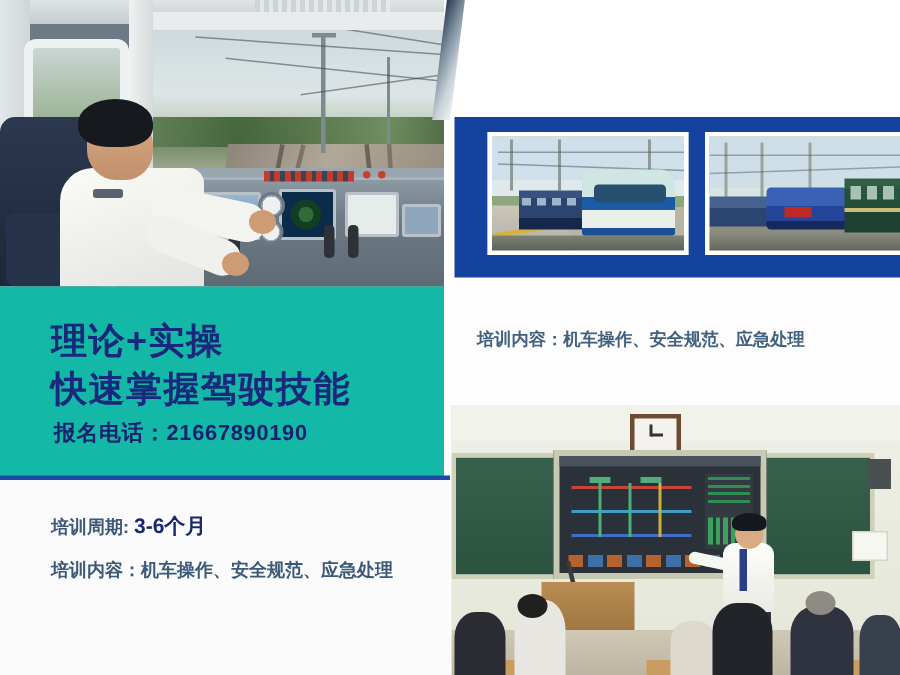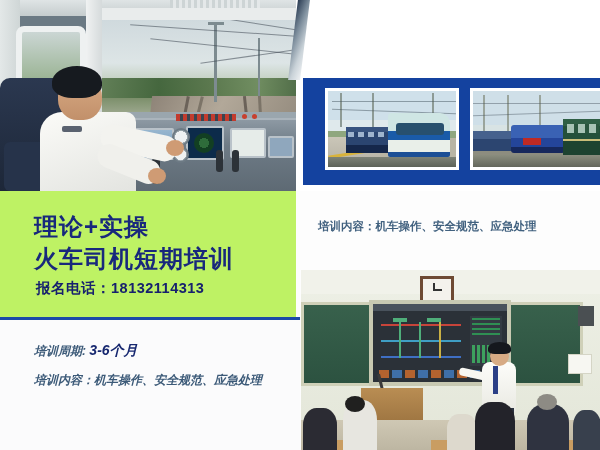--- a/index.html
+++ b/index.html
@@ -101,28 +101,28 @@
   .p2 .pol{position:absolute;top:4px;width:2px;height:40px;background:#9aa49c;}
   .p2 .wr{position:absolute;height:1px;background:rgba(70,85,95,.45);}
 
   
   .infoband{position:absolute;left:296px;top:191px;width:304px;height:62px;background:#fdfdfd;}
   .infoband .ln{position:absolute;left:22px;font-size:11.5px;color:#41617f;font-weight:bold;white-space:nowrap;}
   .infoband .ln1{top:8px;}
   .infoband .ln2{top:28px;}
 
   
-  .slogan{position:absolute;left:0;top:191px;width:296px;height:127px;background:#bef264;}
+  .slogan{position:absolute;left:0;top:191px;width:296px;height:127px;background:#14b8a6;}
   .slogan .l1{position:absolute;left:34px;top:20px;font-size:24px;font-weight:bold;color:#18287c;letter-spacing:1px;white-space:nowrap;}
   .slogan .l2{position:absolute;left:34px;top:52px;font-size:24px;font-weight:bold;color:#18287c;letter-spacing:1px;white-space:nowrap;}
   .slogan .l3{position:absolute;left:36px;top:88px;font-size:14.5px;font-weight:bold;color:#17216e;letter-spacing:.5px;white-space:nowrap;}
   .hr{position:absolute;left:0;top:317px;width:300px;height:3px;background:#1b4aa8;}
 
   
-  .details{position:absolute;left:0;top:320px;width:300px;height:130px;background:#fbfbfc;font-style:italic;}
+  .details{position:absolute;left:0;top:320px;width:300px;height:130px;background:#fbfbfc;}
   .details .d1{position:absolute;left:34px;top:22px;font-size:12px;color:#3c5a78;font-weight:bold;white-space:nowrap;}
   .details .d1 b{font-size:14px;color:#16276f;}
   .details .d2{position:absolute;left:34px;top:50px;width:250px;font-size:12px;color:#3c5a78;font-weight:bold;line-height:20px;}
 
   
   .class{position:absolute;left:301px;top:270px;width:299px;height:180px;overflow:hidden;background:#e8eade;}
   .class .wall{position:absolute;inset:0;background:linear-gradient(#eef0e6,#e3e6d8);}
   .class .topwall{position:absolute;left:0;top:0;width:299px;height:24px;background:#f1f2ea;}
   .class .board{position:absolute;top:32px;height:78px;background:linear-gradient(#38614c,#2c5240);border:3px solid #cfd0b8;}
   .class .boardL{left:0px;width:72px;}
@@ -253,22 +253,22 @@
       </div>
     </div>
   </div>
 
   <div class="infoband">
     <div class="ln ln2">培训内容：机车操作、安全规范、应急处理</div>
   </div>
 
   <div class="slogan">
     <div class="l1">理论+实操</div>
-    <div class="l2">火车司机短期培训</div>
-    <div class="l3">报名电话：18132114313</div>
+    <div class="l2">快速掌握驾驶技能</div>
+    <div class="l3">报名电话：21667890190</div>
   </div>
   <div class="hr"></div>
 
   <div class="details">
     <div class="d1"><span>培训周期: </span><b>3-6个月</b></div>
     <div class="d2">培训内容：机车操作、安全规范、应急处理</div>
   </div>
 
   <div class="class">
     <div class="wall"></div>

